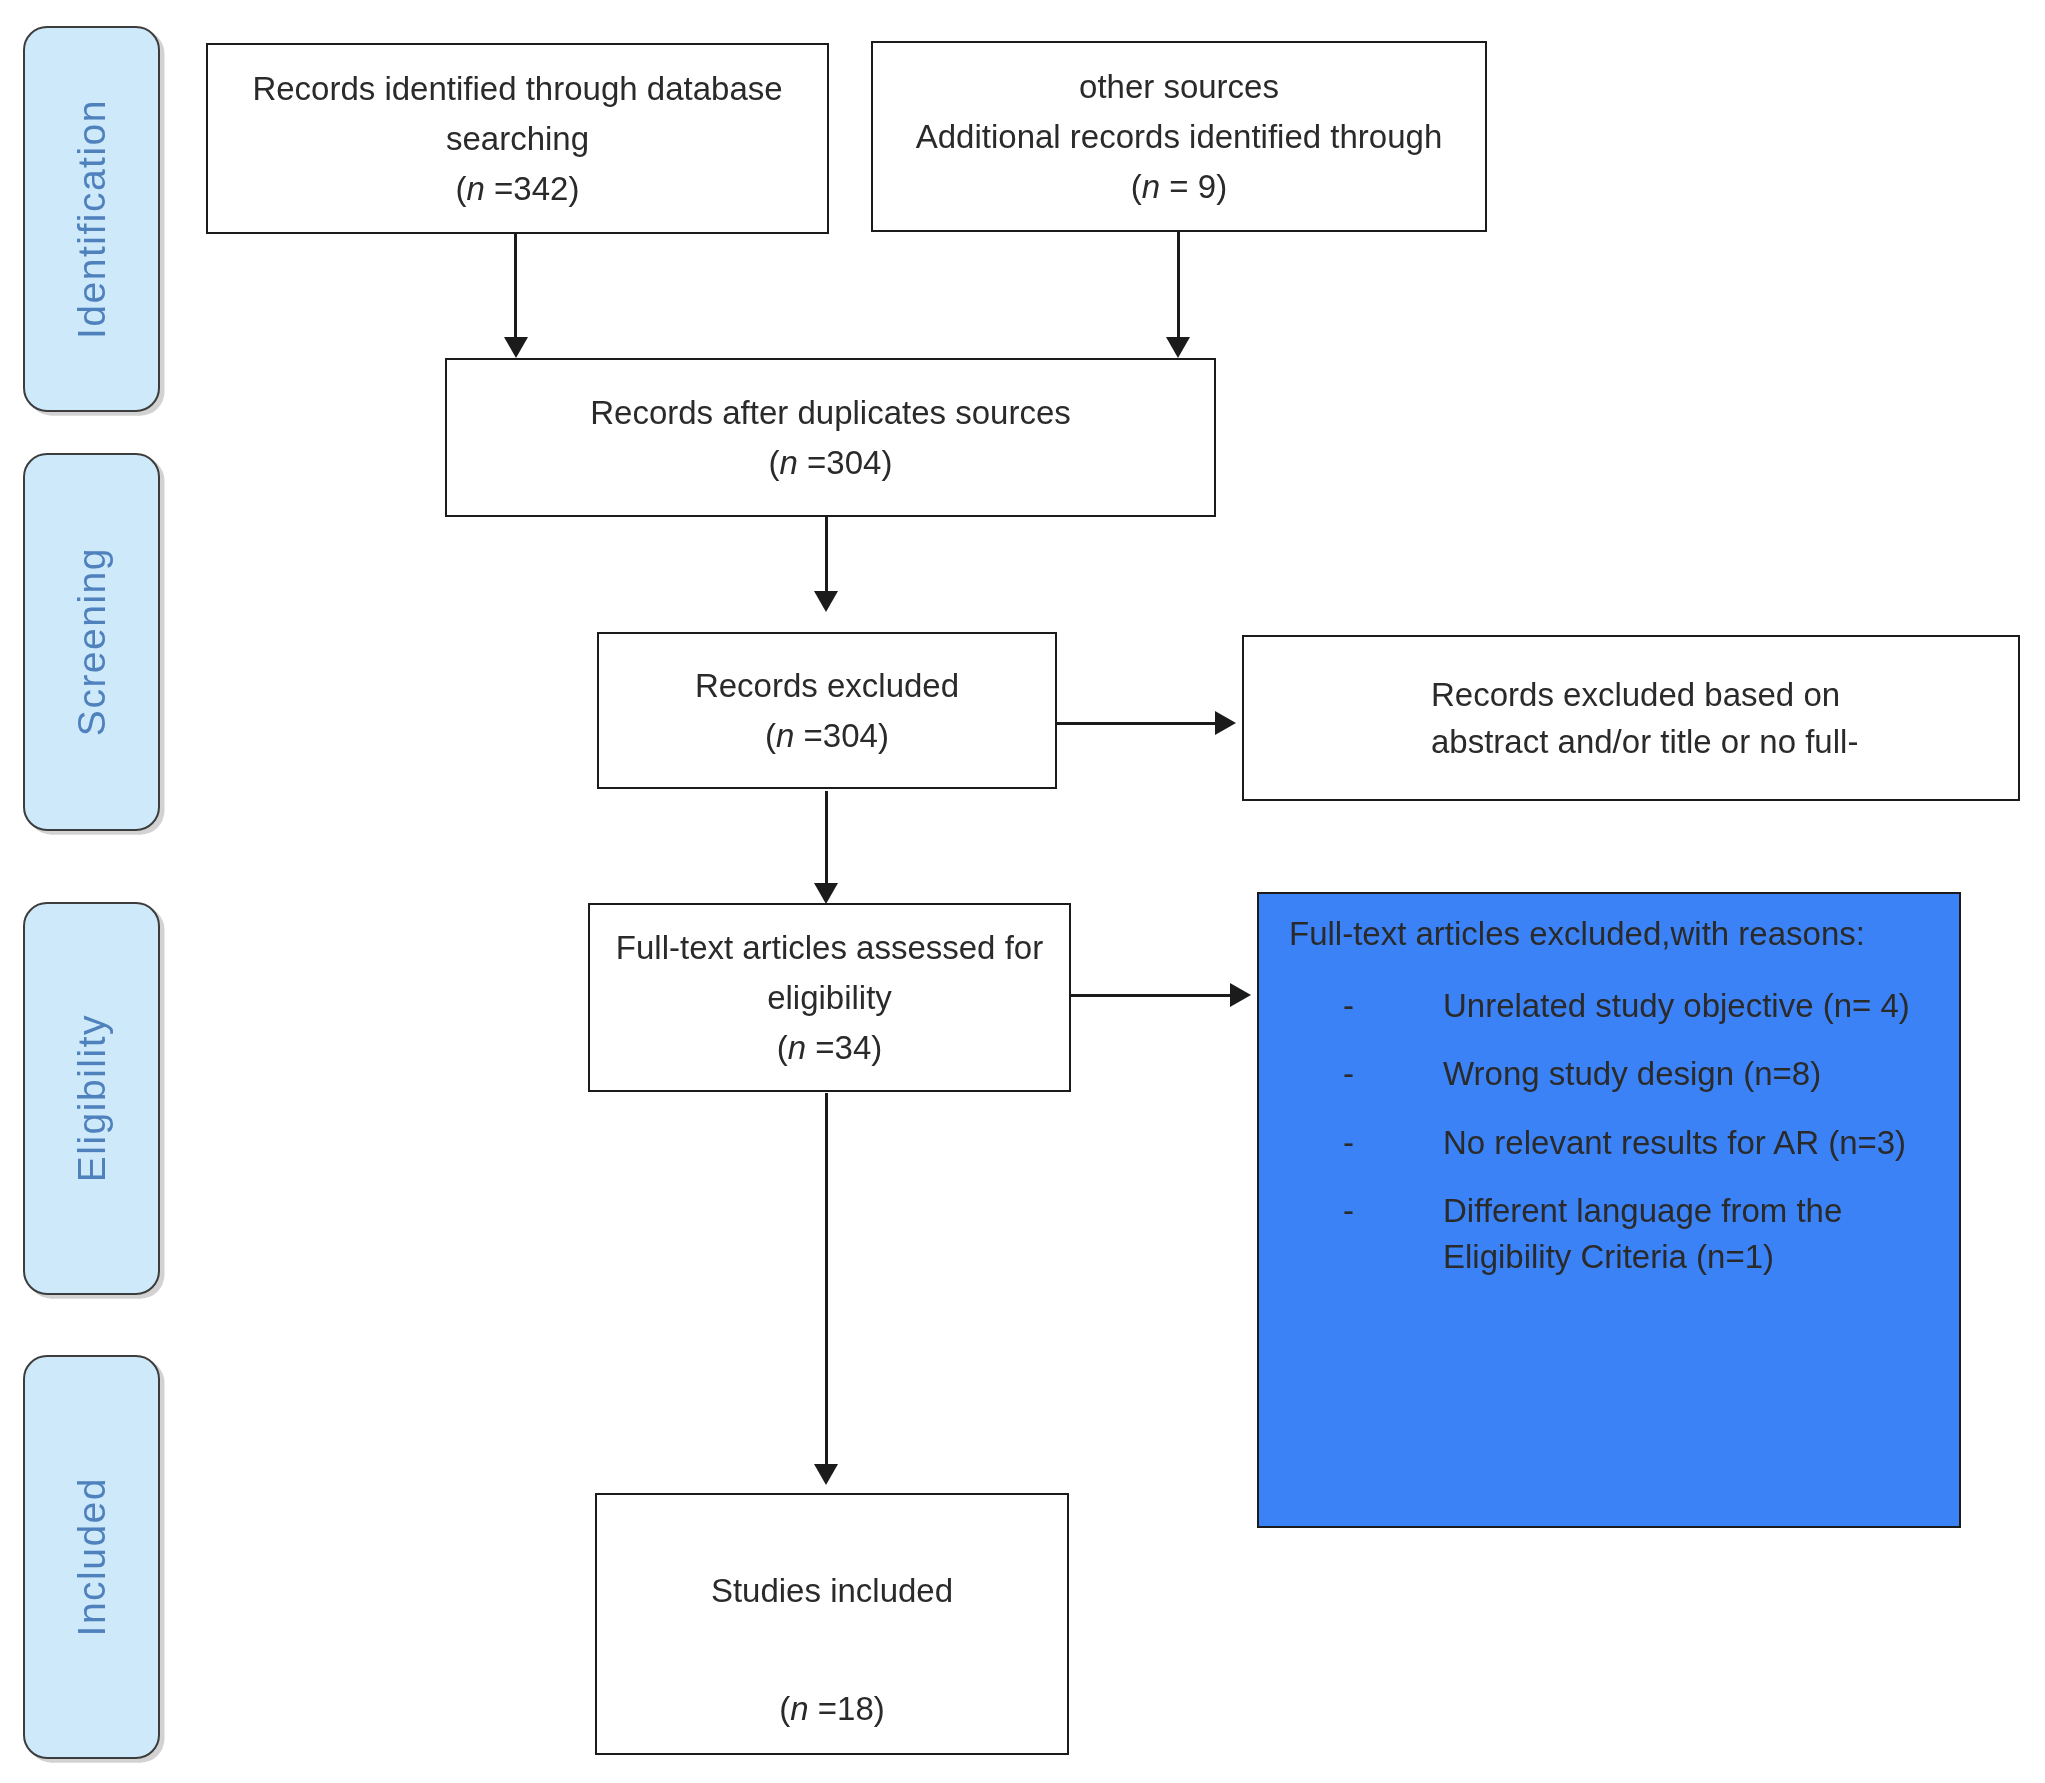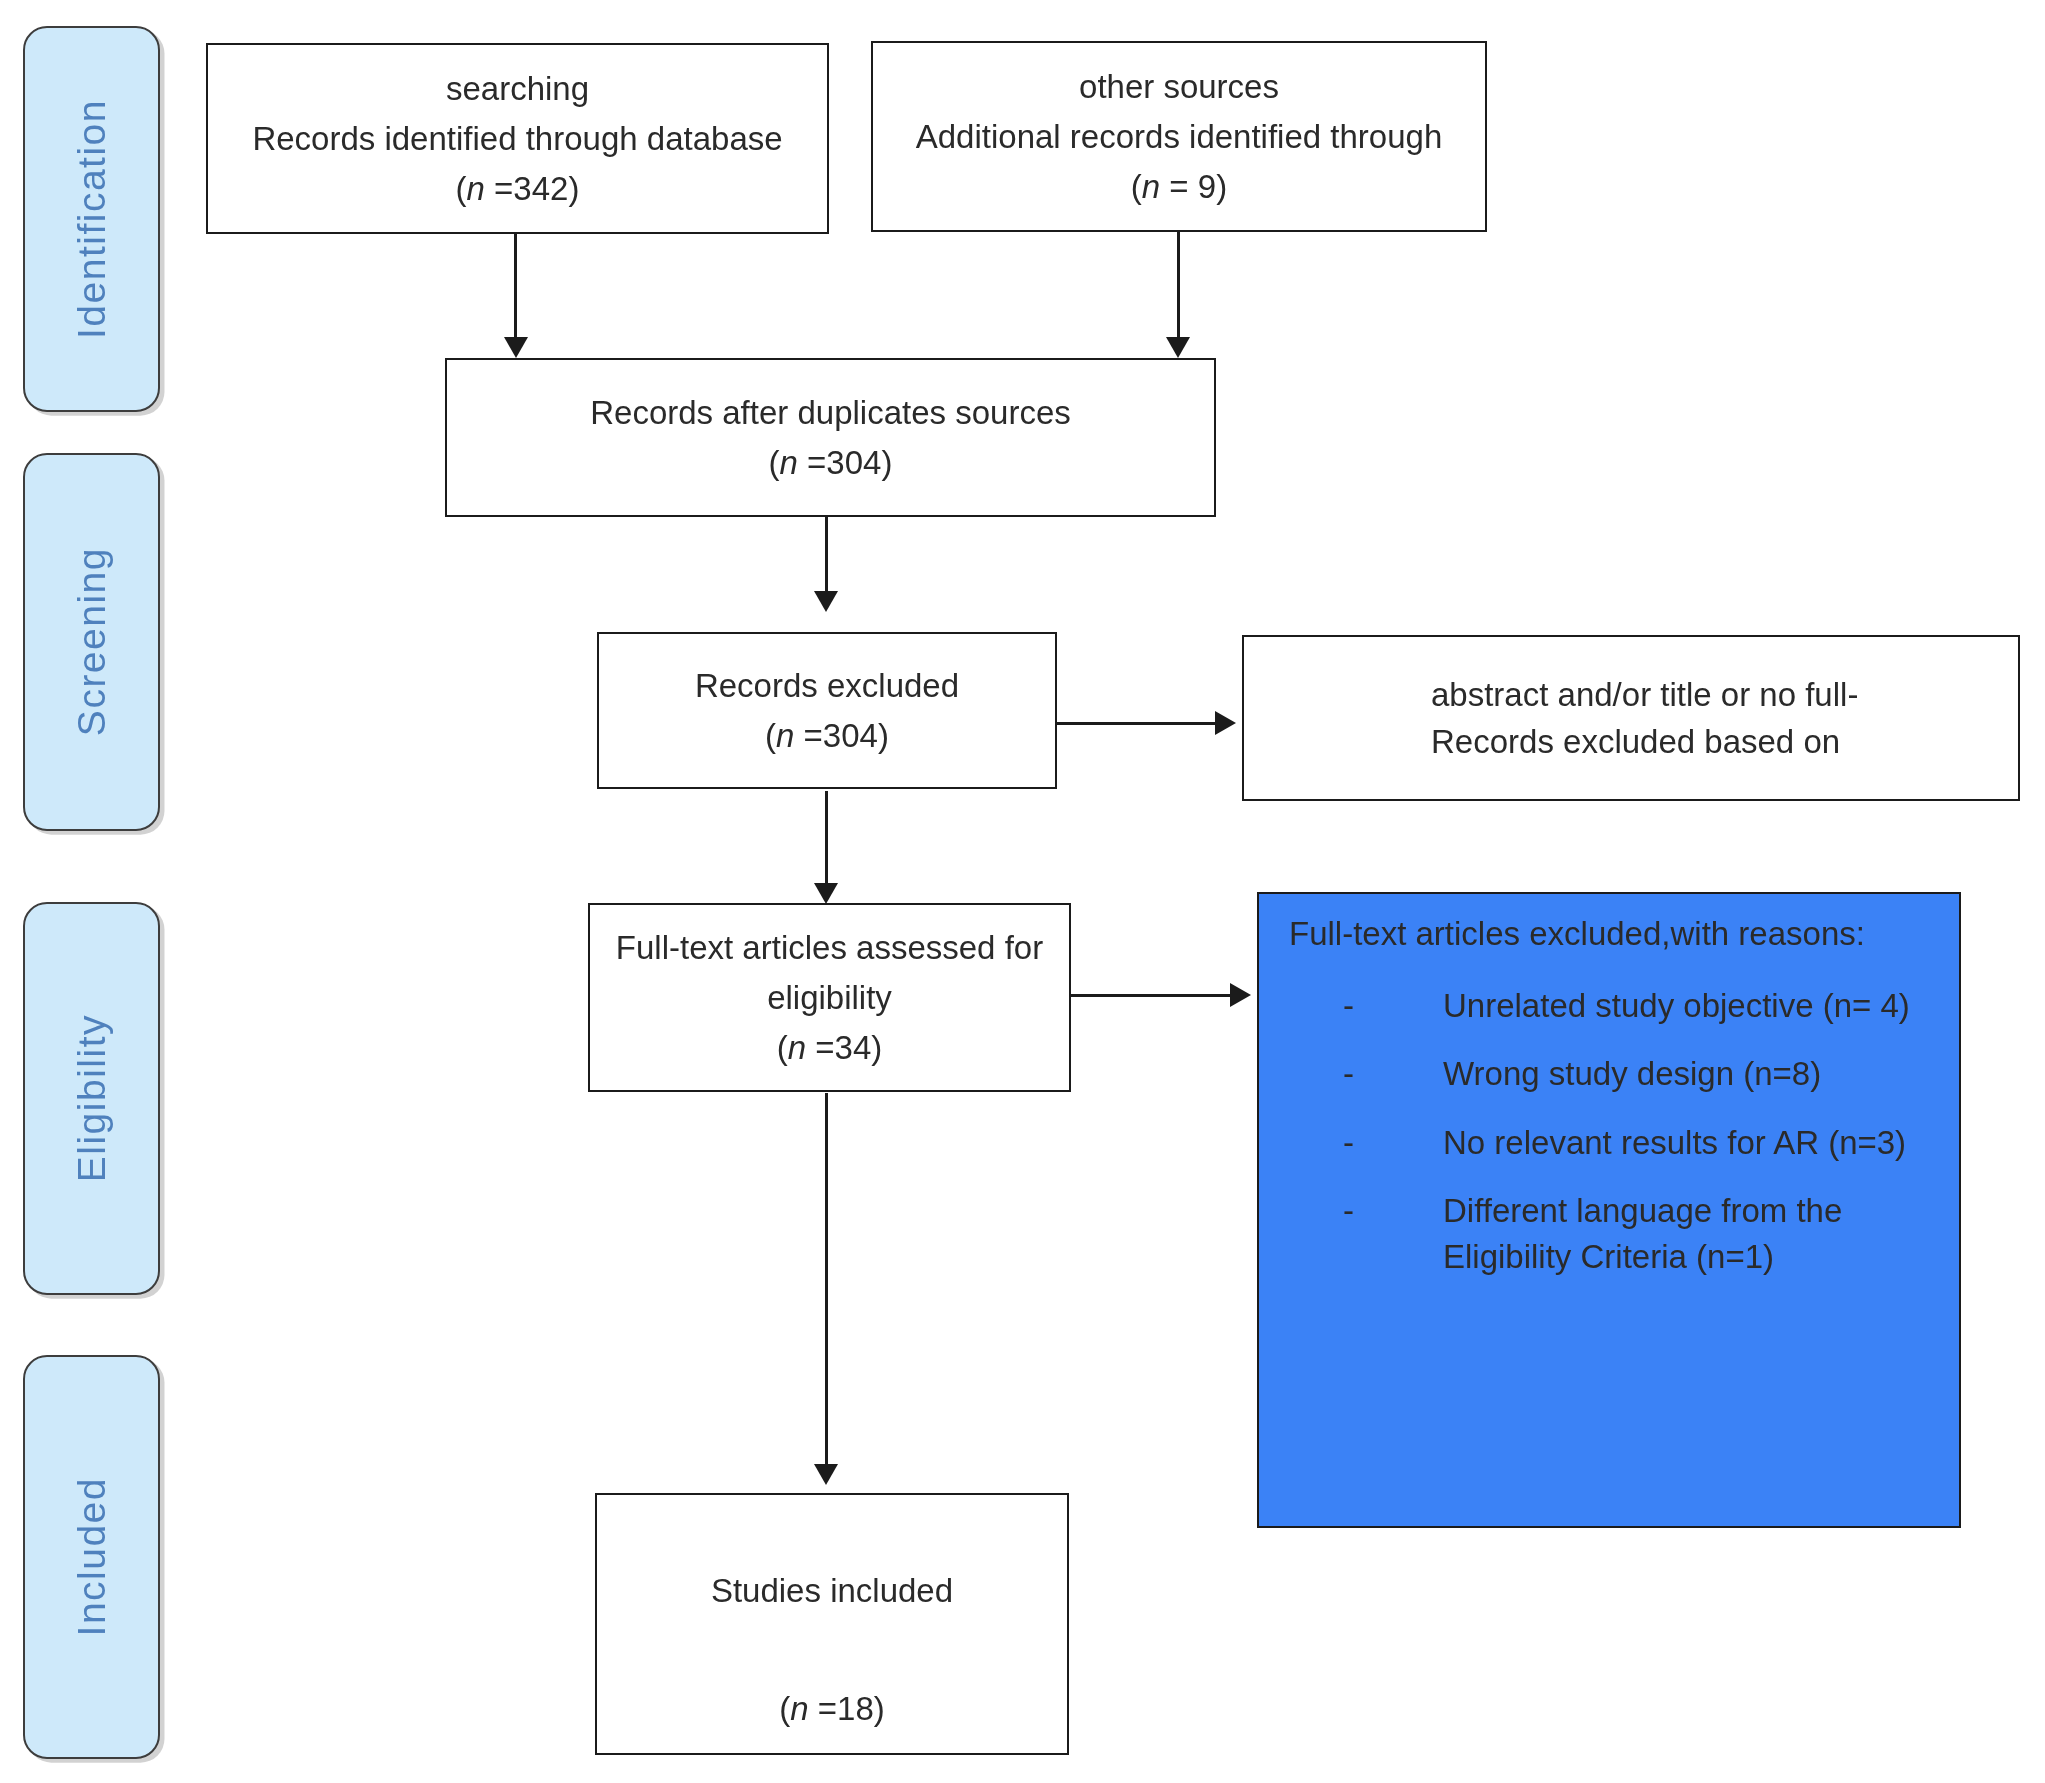--- a/index.html
+++ b/index.html
@@ -66,44 +66,44 @@
     <span class="vtext">Screening</span>
   </div>
   <div class="stage" style="top:902px; height:389px;">
     <span class="vtext">Eligibility</span>
   </div>
   <div class="stage" style="top:1355px; height:400px;">
     <span class="vtext">Included</span>
   </div>
 
   <div class="fbox" style="left:206px; top:43px; width:623px; height:191px;">
+    <div>Records identified through database</div>
     <div>searching</div>
-    <div>Records identified through database</div>
     <div>(<i>n</i> =342)</div>
   </div>
 
   <div class="fbox" style="left:871px; top:41px; width:616px; height:191px;">
     <div>other sources</div>
     <div>Additional records identified through</div>
     <div>(<i>n</i> = 9)</div>
   </div>
 
   <div class="fbox" style="left:445px; top:358px; width:771px; height:159px;">
     <div>Records after duplicates sources</div>
     <div>(<i>n</i> =304)</div>
   </div>
 
   <div class="fbox" style="left:597px; top:632px; width:460px; height:157px;">
     <div>Records excluded</div>
     <div>(<i>n</i> =304)</div>
   </div>
 
   <div class="fbox leftalign" style="left:1242px; top:635px; width:778px; height:166px;">
+    <div>Records excluded based on</div>
     <div>abstract and/or title or no full-</div>
-    <div>Records excluded based on</div>
   </div>
 
   <div class="fbox" style="left:588px; top:903px; width:483px; height:189px;">
     <div>Full-text articles assessed for</div>
     <div>eligibility</div>
     <div>(<i>n</i> =34)</div>
   </div>
 
   <div class="reasonsbox" style="left:1257px; top:892px; width:704px; height:636px;">
     <div class="heading">Full-text articles excluded,with reasons:</div>

